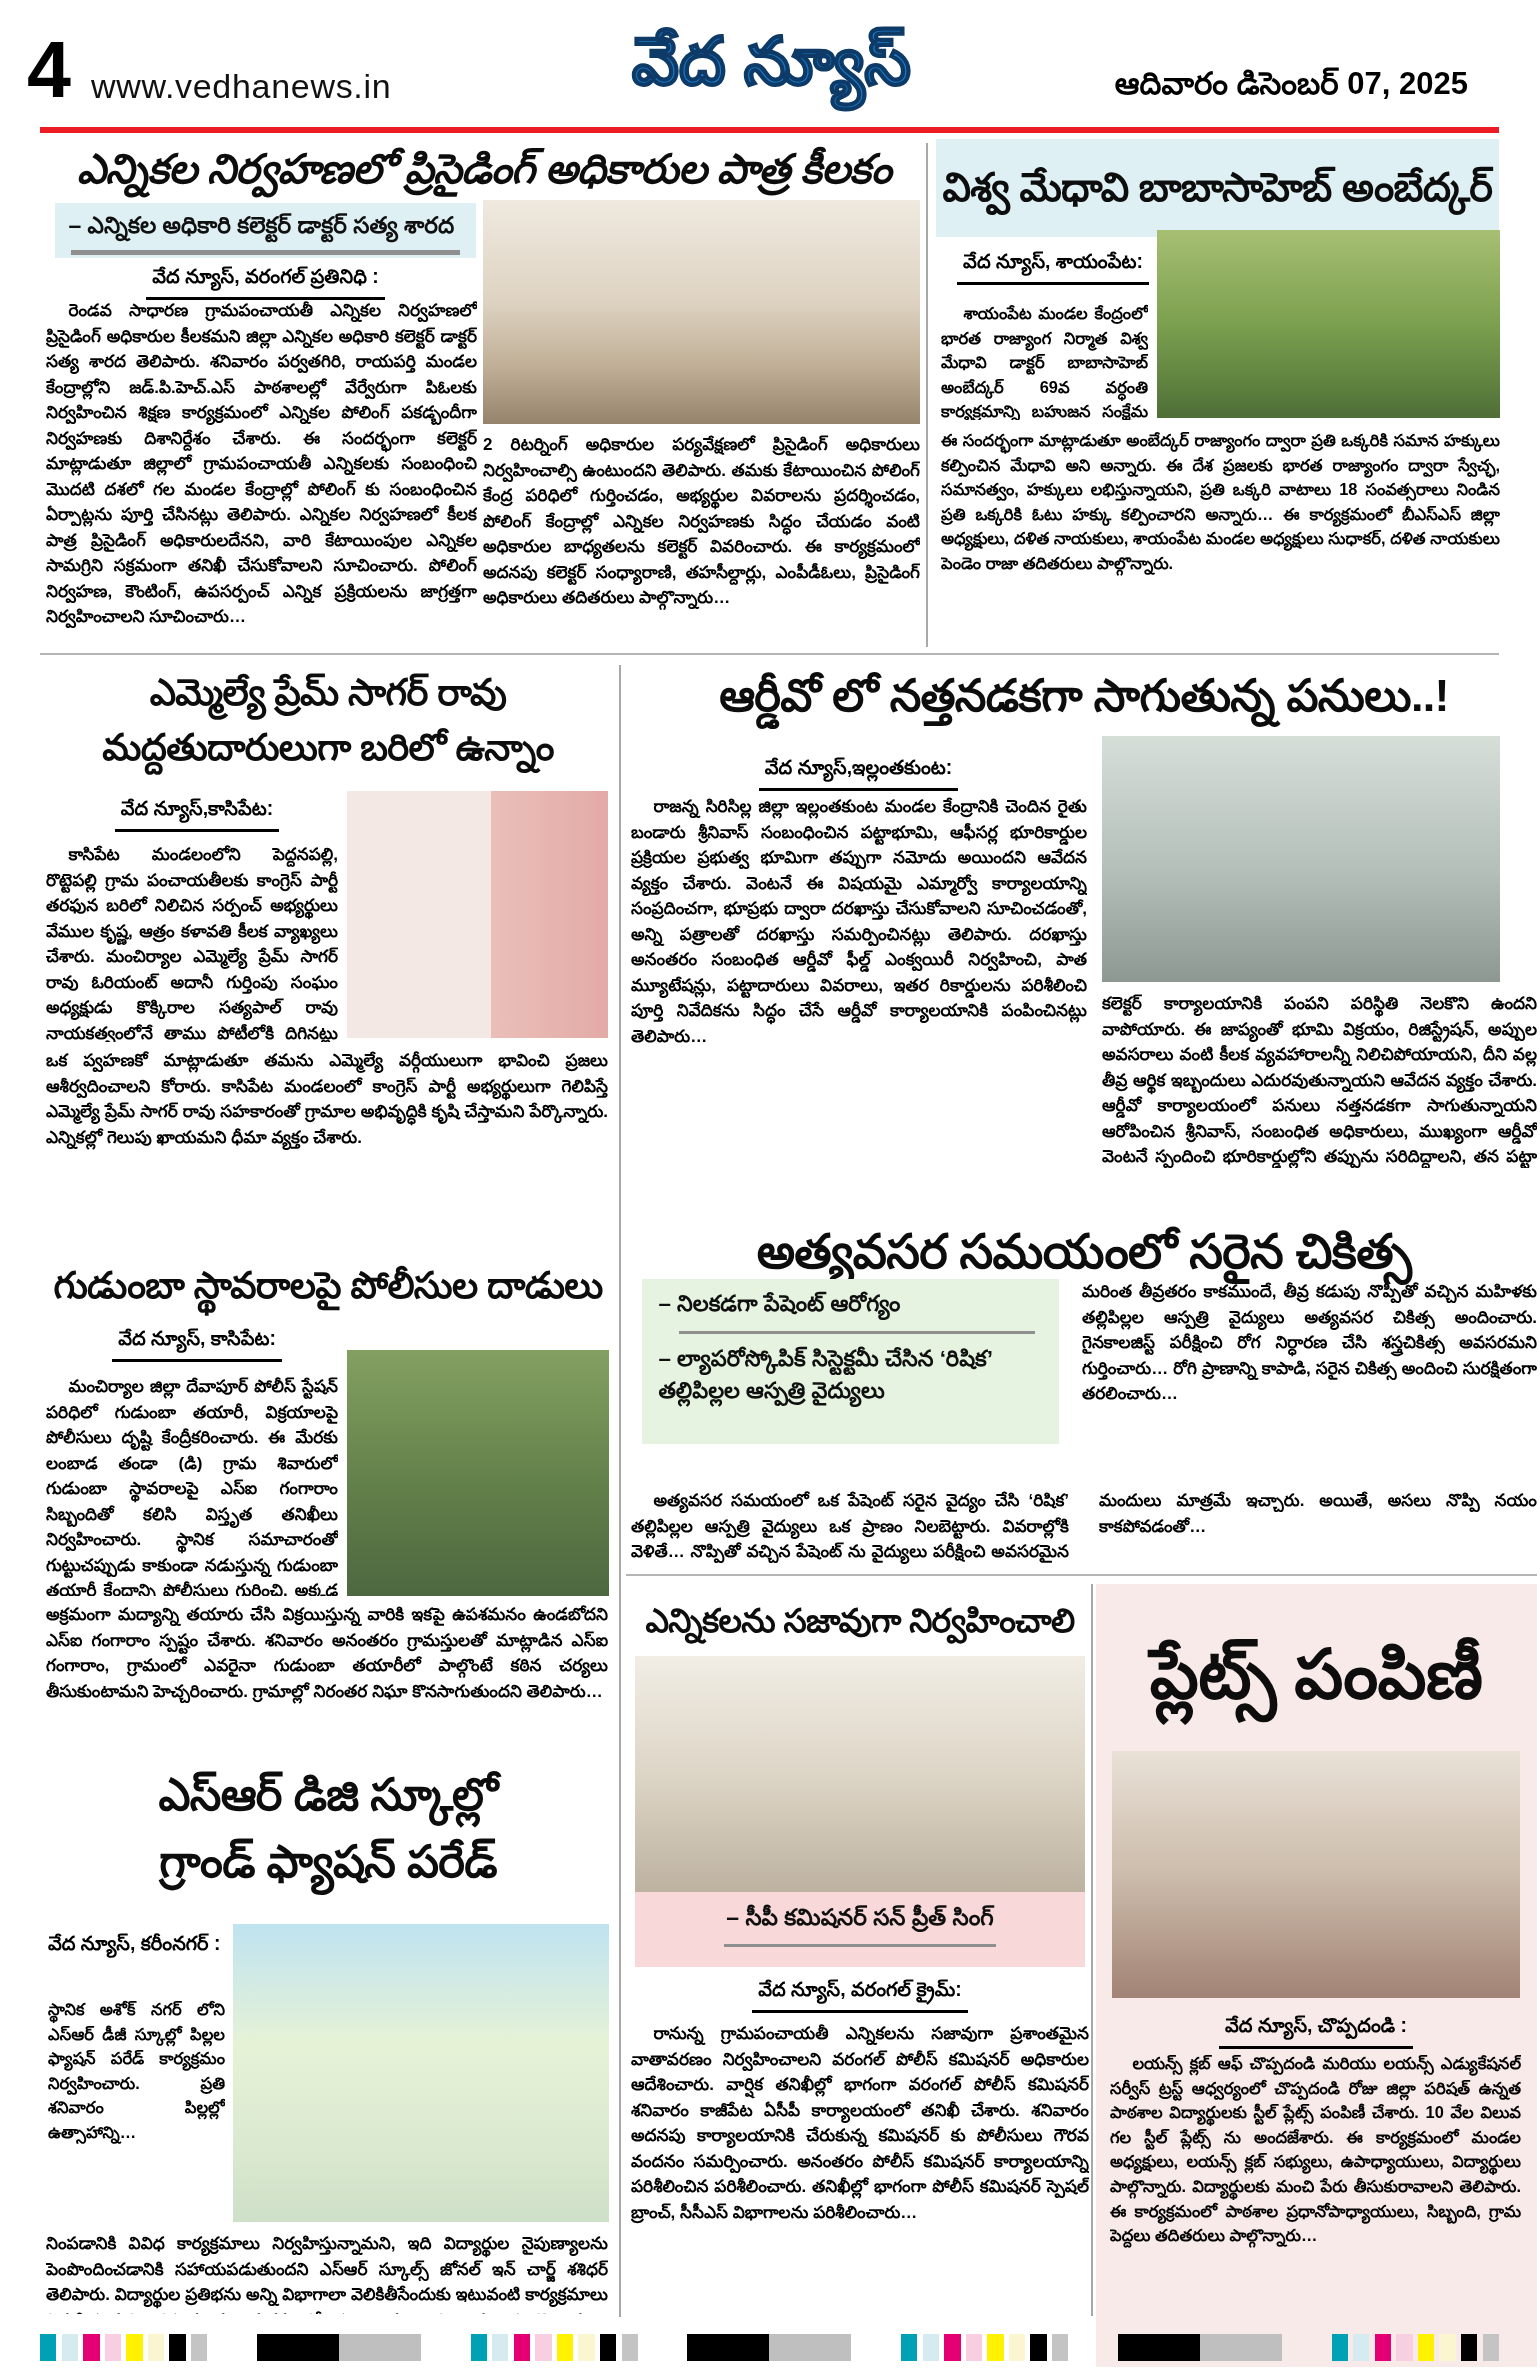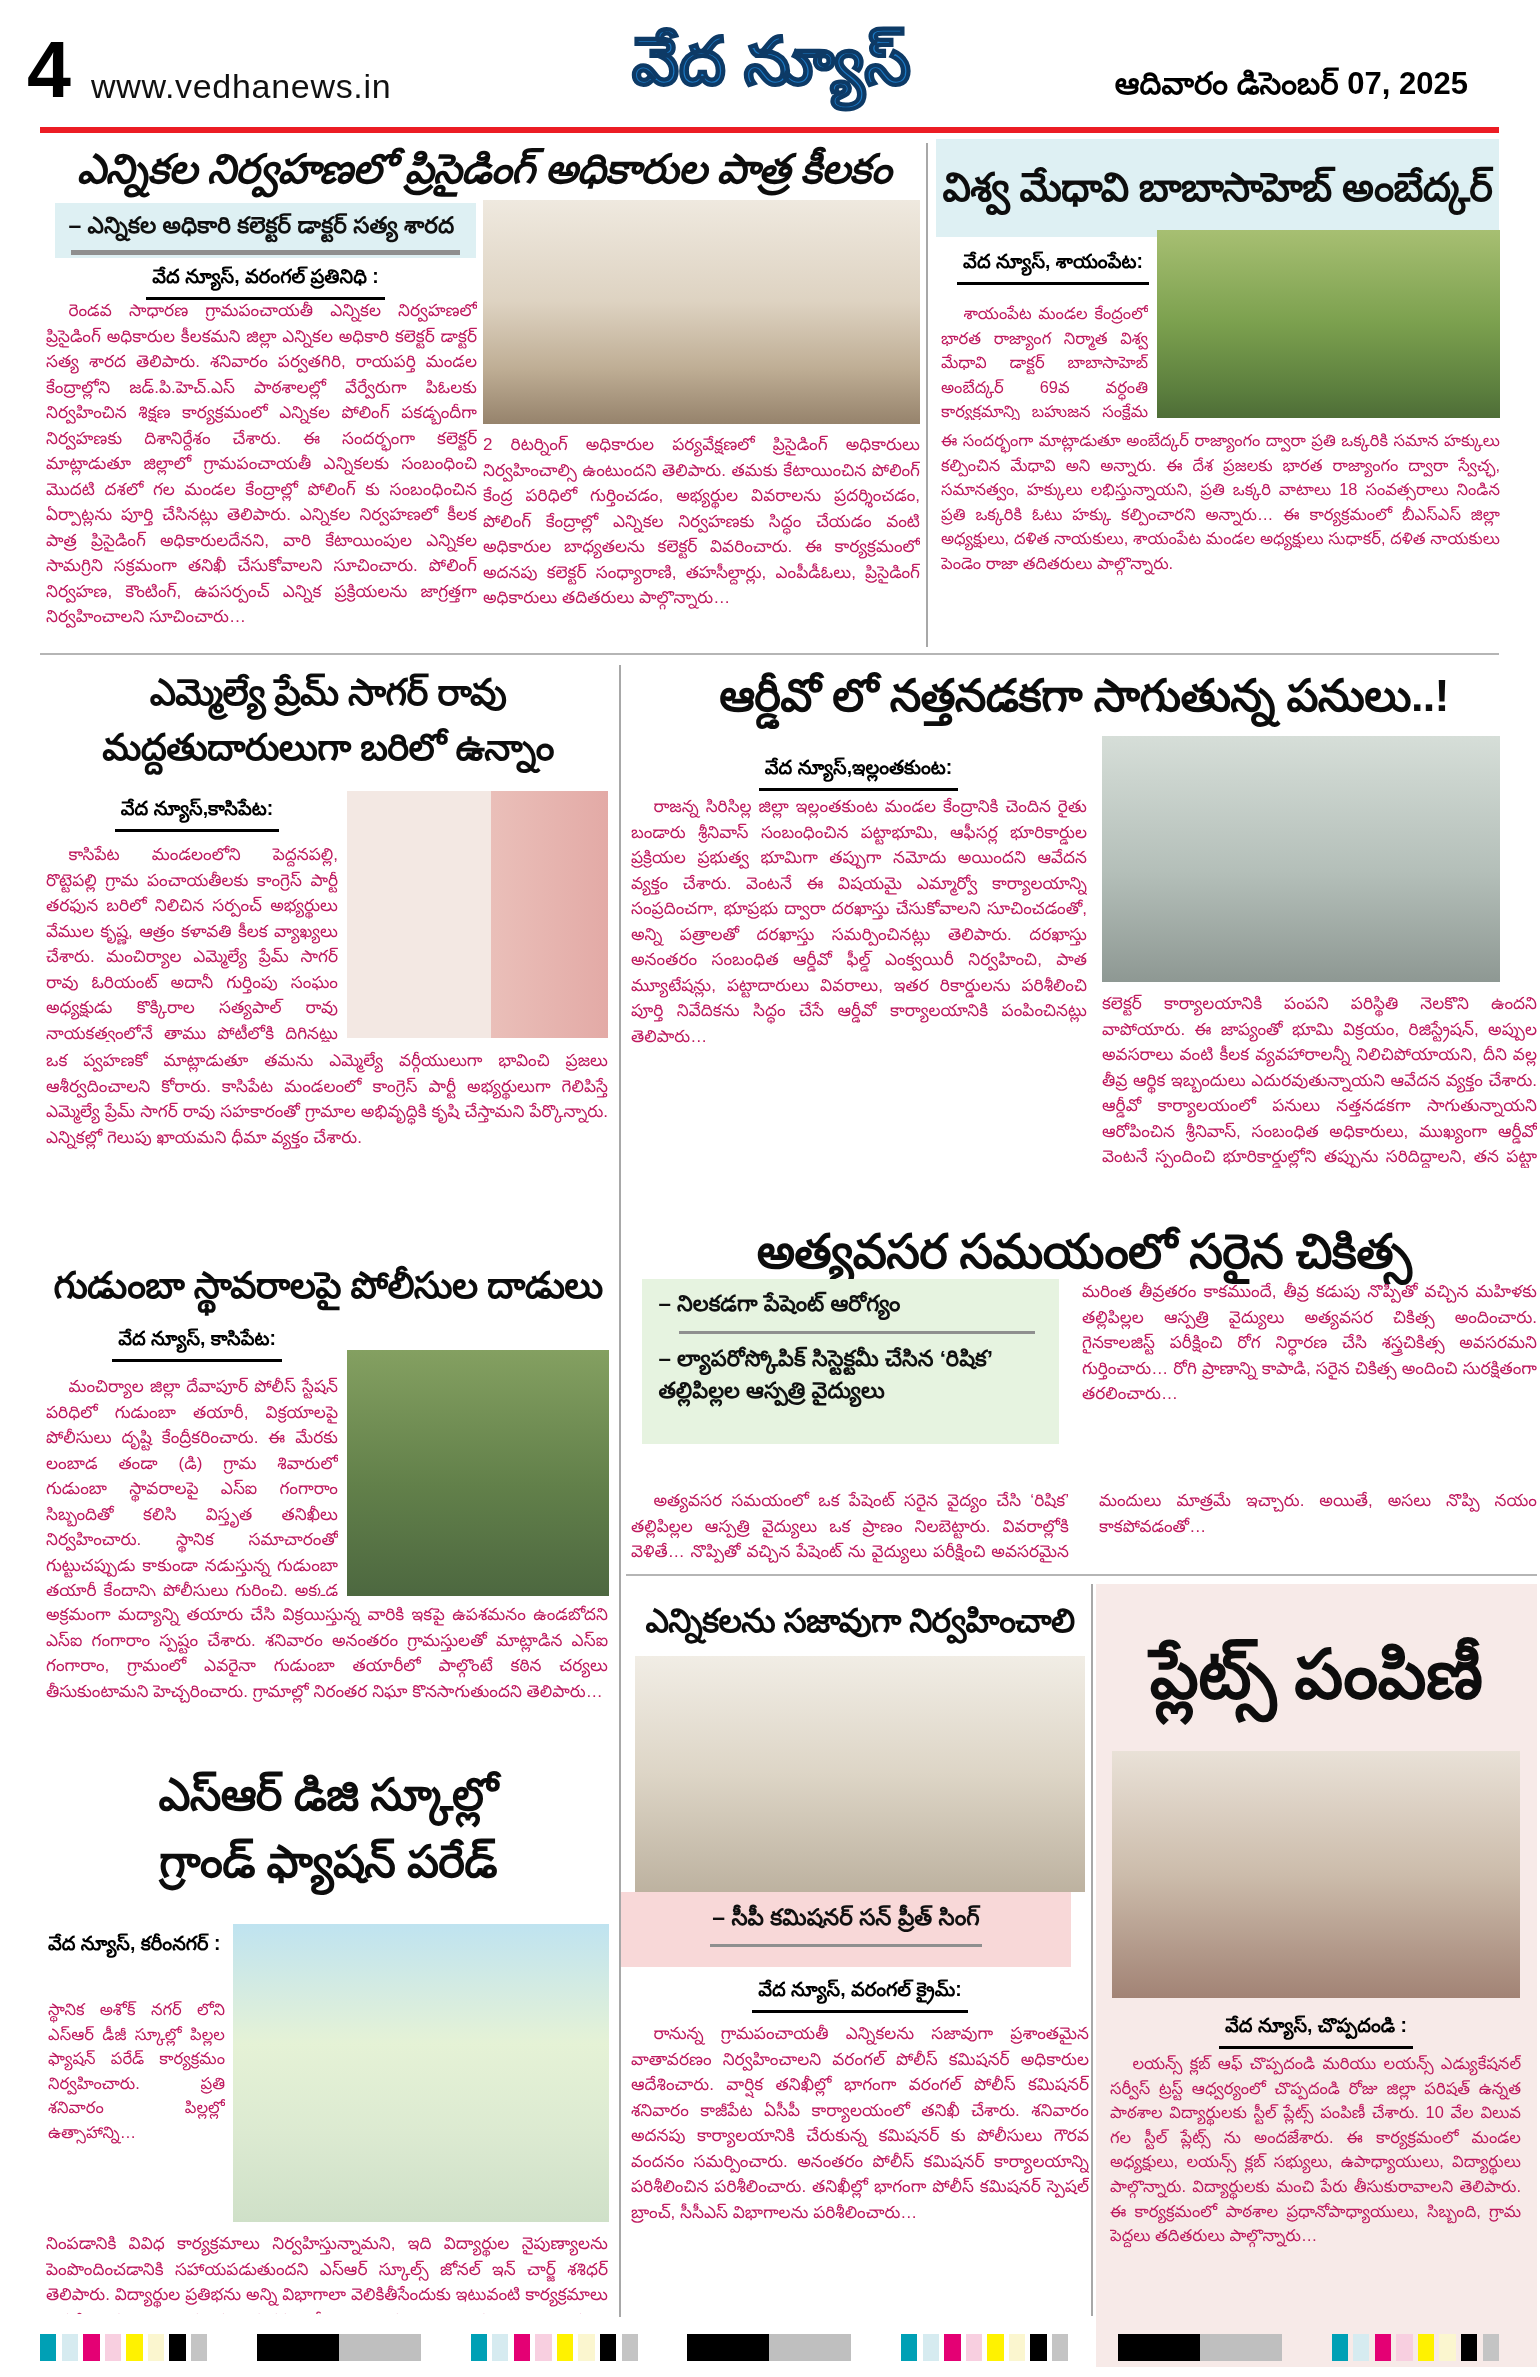--- a/index.html
+++ b/index.html
@@ -17,22 +17,22 @@
   
   .vdiv{width:1.5px;background:#a8a8a8;}
   .hdiv{height:1.5px;background:#b5b5b5;}
   
   .hl{font-weight:900;color:#0d0d0d;text-align:center;line-height:1.18;letter-spacing:-0.7px;}
   .hl-left{text-align:center;font-style:italic;}
   
   .byline{text-align:center;font-size:19.4px;font-weight:700;color:#000;}
   .byline .bl{display:inline-block;border-bottom:3px solid #000;padding:0 6px 5.2px;}
   
-  .body{font-size:17px;line-height:1.5;text-align:justify;color:#be185d;overflow:hidden;
-        text-indent:22.4px;}
+  .body{font-size:17px;line-height:1.5;text-align:justify;color:#000000;overflow:hidden;
+        text-indent:22.4px;font-weight:bold;}
   
   .cyan-box{background:#def0f3;}
   .green-box{background:#e6f3e0;}
   .pink-box{background:#f8d8d8;}
   .pink-panel{background:#f7eae8;}
   .sub-line{background:#8f8f8f;height:4.5px;}
   .kicker{font-size:23px;font-weight:700;color:#101010;}
   
   .photo{background:#cfcac0;}
   .ph-meeting{background:linear-gradient(180deg,#efe9df 0%,#ded3c2 45%,#bfae95 75%,#96836c 100%);}
@@ -115,21 +115,21 @@
   <div class="abs green-box" style="left:642px;top:1279px;width:417px;height:165px;padding:12px 16.4px;box-sizing:border-box;">
     <div class="t kicker" style="font-size:22.4px;">–  నిలకడగా పేషెంట్ ఆరోగ్యం</div>
     <div class="sub-line" style="margin:9px 7.5px 9px 21px;height:3px;"></div>
     <div class="t kicker" style="font-size:22.4px;line-height:1.45;">–  ల్యాపరోస్కోపిక్ సిస్టెక్టమీ చేసిన ‘రిషిక’ తల్లిపిల్లల ఆస్పత్రి వైద్యులు</div>
   </div>
   <div class="abs body t" style="left:1082px;top:1279px;width:455px;height:167px;font-size:17px;text-indent:0;">మరింత తీవ్రతరం కాకముందే, తీవ్ర కడుపు నొప్పితో వచ్చిన మహిళకు తల్లిపిల్లల ఆస్పత్రి వైద్యులు అత్యవసర చికిత్స అందించారు. గైనకాలజిస్ట్ పరీక్షించి రోగ నిర్ధారణ చేసి శస్త్రచికిత్స అవసరమని గుర్తించారు… రోగి ప్రాణాన్ని కాపాడి, సరైన చికిత్స అందించి సురక్షితంగా తరలించారు…</div>
   <div class="abs body t" style="left:631px;top:1488px;width:906px;height:80px;font-size:17px;column-count:2;column-gap:30px;">అత్యవసర సమయంలో ఒక పేషెంట్ సరైన వైద్యం చేసి ‘రిషిక’ తల్లిపిల్లల ఆస్పత్రి వైద్యులు ఒక ప్రాణం నిలబెట్టారు. వివరాల్లోకి వెళితే… నొప్పితో వచ్చిన పేషెంట్ ను వైద్యులు పరీక్షించి అవసరమైన మందులు మాత్రమే ఇచ్చారు. అయితే, అసలు నొప్పి నయం కాకపోవడంతో…</div>
 
   <div class="abs hl t" style="left:631px;top:1602px;width:458px;font-size:33px;">ఎన్నికలను సజావుగా నిర్వహించాలి</div>
   <div class="abs photo ph-police" style="left:635px;top:1656px;width:450px;height:236px;"></div>
-  <div class="abs pink-box" style="left:621px;top:1892px;width:450px;height:75px;">
+  <div class="abs pink-box" style="left:635px;top:1892px;width:450px;height:75px;">
     <div class="t kicker" style="text-align:center;padding-top:12px;">–   సీపీ కమిషనర్ సన్ ప్రీత్ సింగ్</div>
     <div class="sub-line" style="margin:7.5px 89px 0 89px;height:3px;"></div>
   </div>
   <div class="abs byline t" style="left:635px;top:1978px;width:450px;"><span class="bl">వేద న్యూస్, వరంగల్ క్రైమ్:</span></div>
   <div class="abs body t" style="left:631px;top:2021px;width:458px;height:295px;">రానున్న గ్రామపంచాయతీ ఎన్నికలను సజావుగా ప్రశాంతమైన వాతావరణం నిర్వహించాలని వరంగల్ పోలీస్ కమిషనర్ అధికారుల ఆదేశించారు. వార్షిక తనిఖీల్లో భాగంగా వరంగల్ పోలీస్ కమిషనర్ శనివారం కాజీపేట ఏసీపీ కార్యాలయంలో తనిఖీ చేశారు. శనివారం అదనపు కార్యాలయానికి చేరుకున్న కమిషనర్ కు పోలీసులు గౌరవ వందనం సమర్పించారు. అనంతరం పోలీస్ కమిషనర్ కార్యాలయాన్ని పరిశీలించిన పరిశీలించారు. తనిఖీల్లో భాగంగా పోలీస్ కమిషనర్ స్పెషల్ బ్రాంచ్, సీసీఎస్ విభాగాలను పరిశీలించారు…</div>
 
   <div class="abs pink-panel" style="left:1096px;top:1584px;width:441px;height:783px;"></div>
   <div class="abs hl t" style="left:1100px;top:1634px;width:432px;font-size:69px;">ప్లేట్స్ పంపిణీ</div>
   <div class="abs photo ph-plates" style="left:1112px;top:1751px;width:408px;height:247px;"></div>
   <div class="abs byline t" style="left:1100px;top:2014px;width:432px;"><span class="bl">వేద న్యూస్, చొప్పదండి :</span></div>

